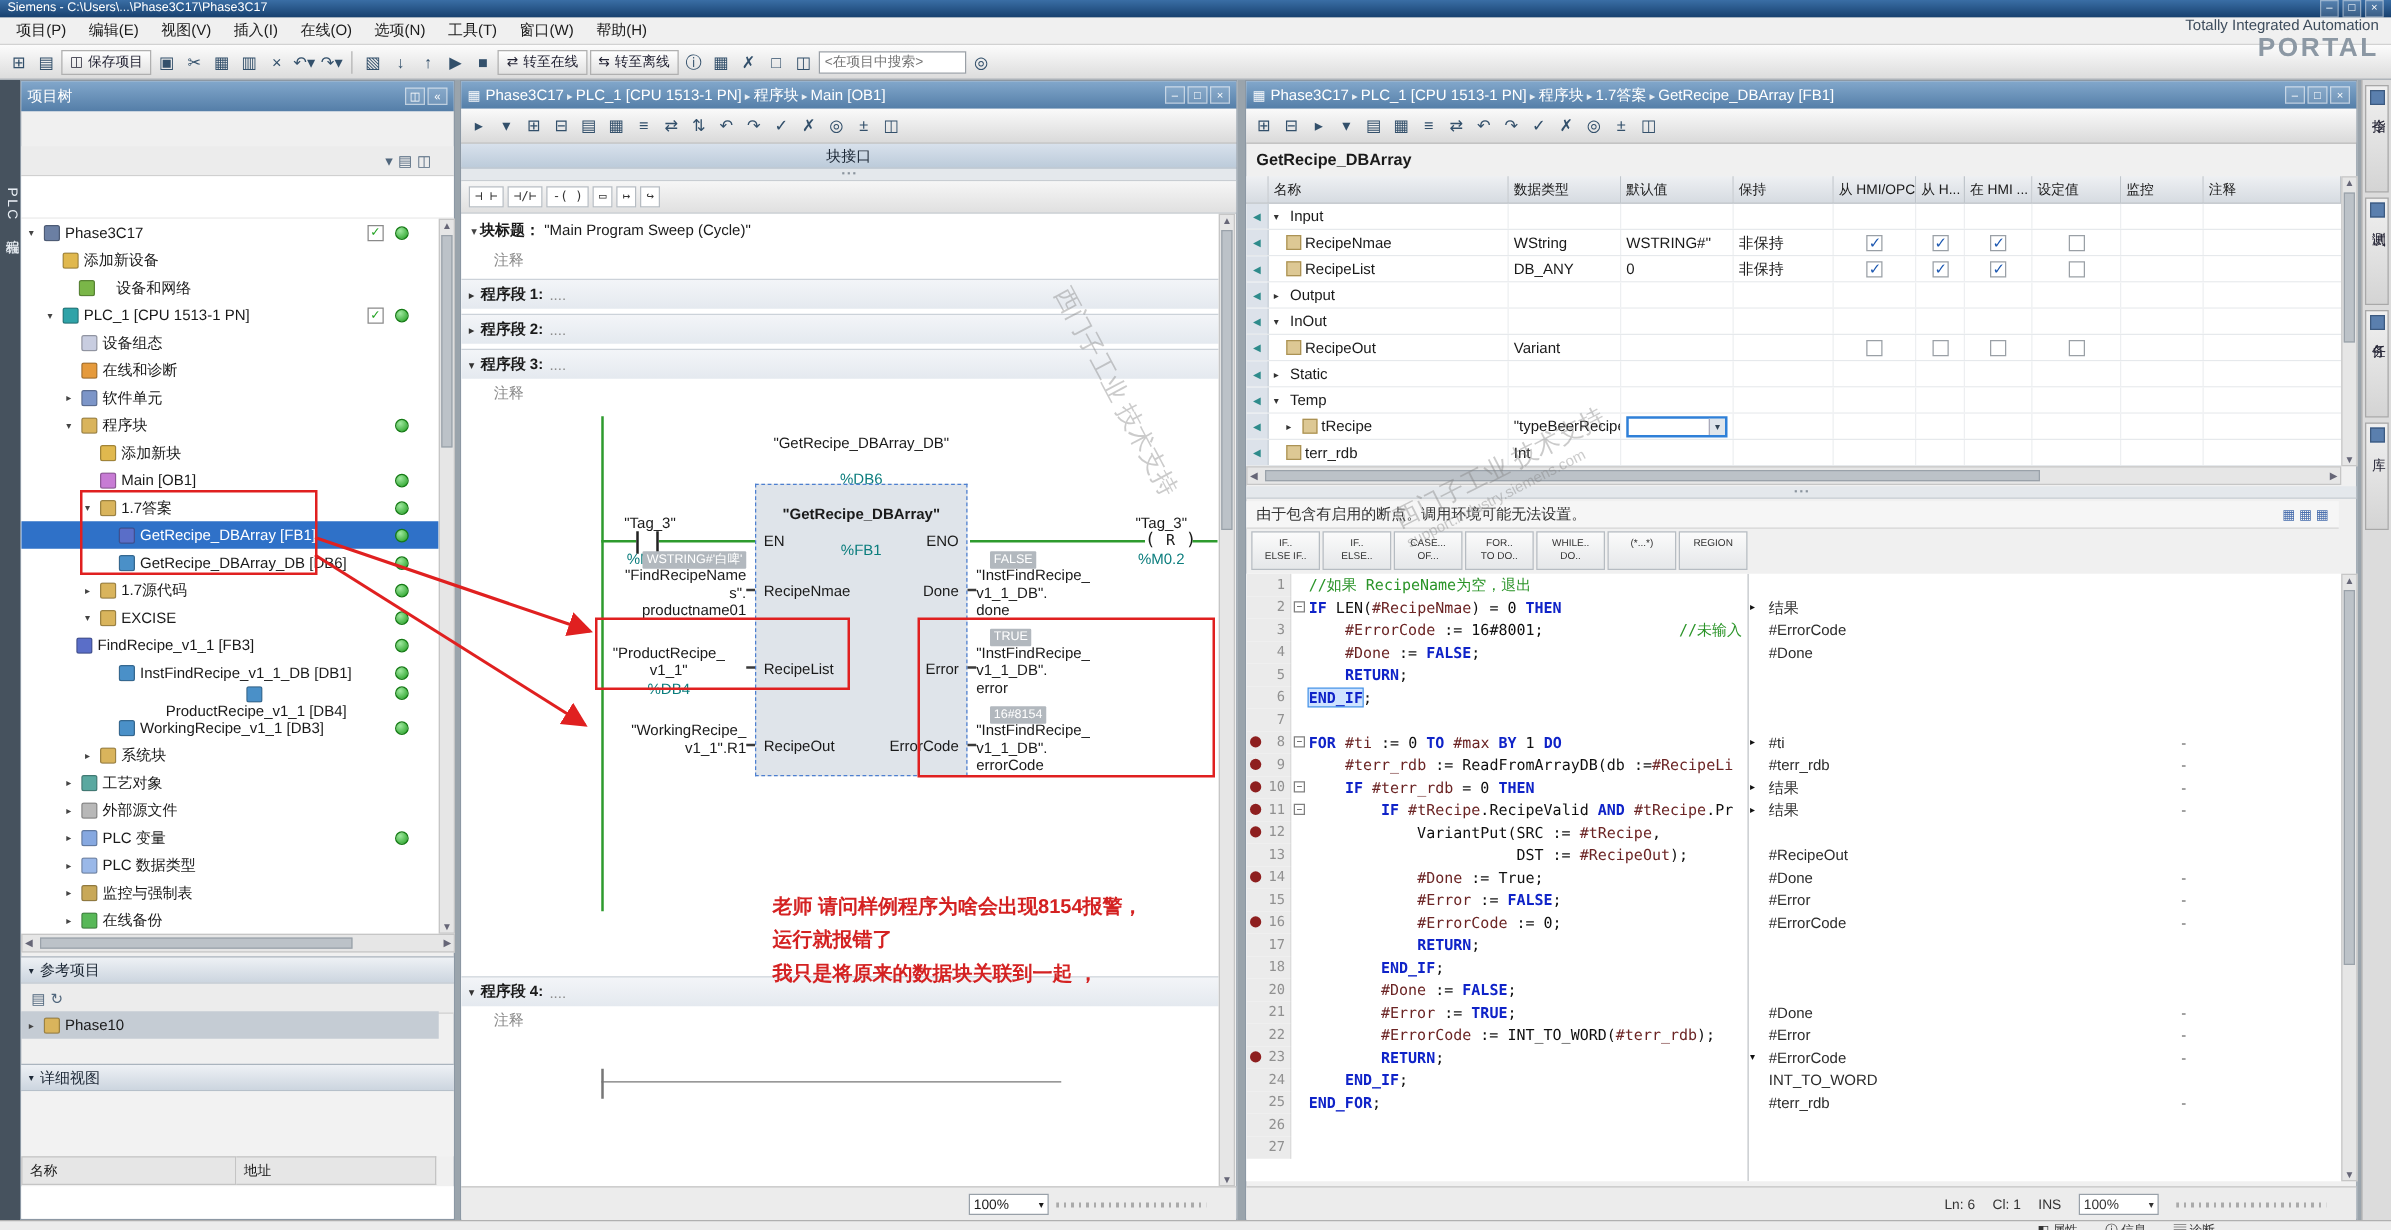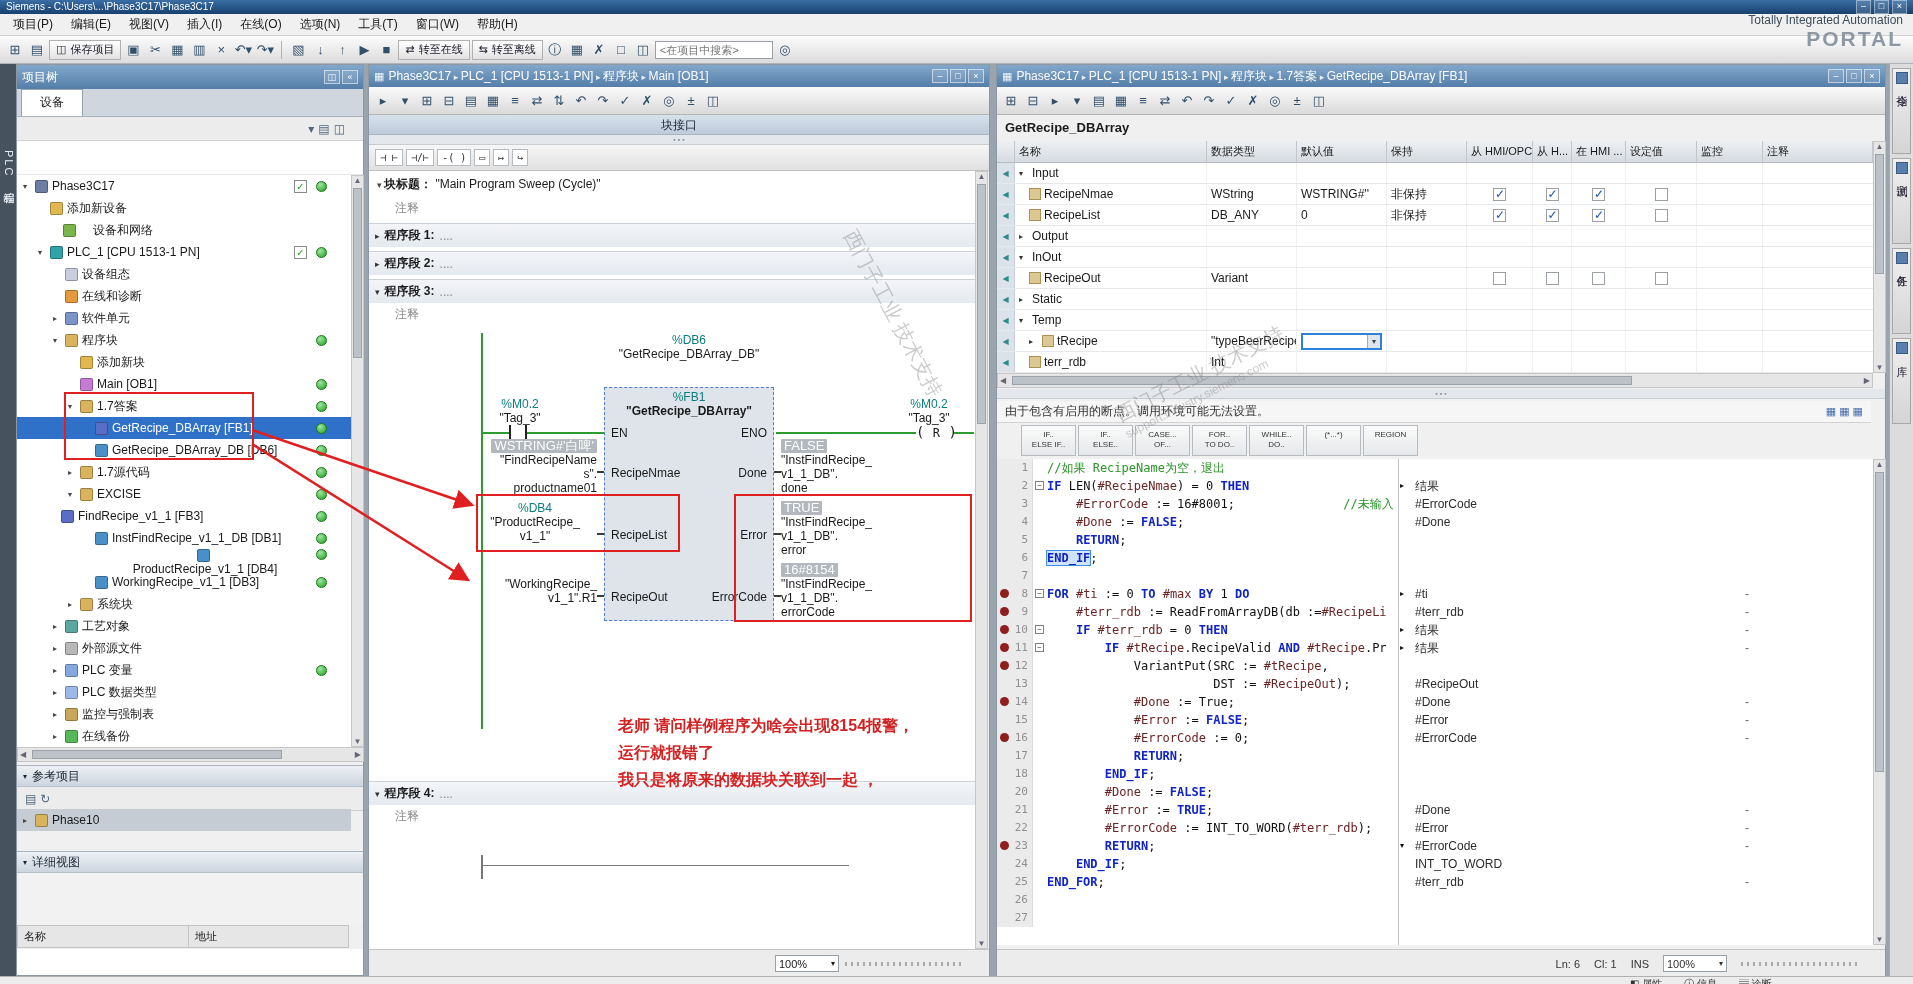--- a/index.html
+++ b/index.html
@@ -63,24 +63,24 @@
   .ifbar { position:absolute; left:0; right:0; height:20px; background:linear-gradient(#d8e1ec,#bccbda); border-bottom:1px solid #a8b6c4; text-align:center; font-size:12px; color:#1d2836; line-height:20px; }
   .grip { position:absolute; left:0; right:0; height:10px; background:#e4e8ec; border-bottom:1px solid #c8cdd2; text-align:center; font-size:7px; color:#8a949e; line-height:9px; }
   .fbdtools { position:absolute; left:0; right:0; height:26px; background:linear-gradient(#f6f6f6,#e0e0e0); border-bottom:1px solid #bcc2c8; display:flex; align-items:center; gap:3px; padding:0 6px; }
   .fbtn { border:1px solid #b6bcc2; background:#fff; font-family:"DejaVu Sans Mono",monospace; font-size:10px; padding:2px 4px; color:#333; }
   .canvas { position:absolute; background:#fff; overflow:hidden; }
   .netbar { position:absolute; left:0; width:606px; height:24px; background:linear-gradient(#f3f5f8,#e4e9ef); border-top:1px solid #ccd2d9; display:flex; align-items:center; gap:5px; padding:0 6px; font-size:12px; }
   .netbar .arr { font-size:9px; color:#333; }
   .netbar b { font-weight:bold; }
   .dots { color:#8a8a8a; }
   .fline { position:absolute; font-size:12px; line-height:14px; white-space:nowrap; }
-  .addr { color:#0b7d7d; }
+  .addr { color:#0b7d7d;margin-top:43px; }
   .tcc { text-align:center; }
   .trr { text-align:right; }
-  .chipx { display:inline-block; background:#b2b8be; color:#fff; font-size:13px; padding:0 3px; border-radius:1px; }
+  .chipx { display:inline-block; background:#b2b8be; color:#fff; font-size:10px; padding:0 3px; border-radius:1px;margin-left:11px; }
   .wg { position:absolute; background:#2e9b2e; }
   .wk { position:absolute; background:#3a3a3a; }
   .cbar { position:absolute; width:2px; height:18px; background:#222; }
   .fbd-block { position:absolute; left:235px; top:322px; width:170px; height:234px; background:#dfe4ea; border:1px dashed #4d7fd0; }
   .pinl { position:absolute; font-size:12px; }
   .zoombar { position:absolute; left:0; right:0; height:28px; background:#ececec; border-top:1px solid #c4c4c4; display:flex; align-items:center; justify-content:flex-end; gap:6px; padding-right:24px; font-size:11px; }
   .zsel { width:64px; height:17px; border:1px solid #98a0a8; background:#fff; display:flex; align-items:center; justify-content:space-between; padding:0 3px; font-size:11px; }
   .ztrack { width:120px; height:4px; background:repeating-linear-gradient(90deg,#aaa 0 2px,transparent 2px 6px); }
 
   
@@ -90,21 +90,21 @@
   .itc { border-right:1px solid #edeff1; padding:0 4px; display:flex; align-items:center; gap:3px; overflow:hidden; white-space:nowrap; }
   .gutterc { background:#dce2ea; color:#2e8b8b; font-size:8px; justify-content:center; border-right:1px solid #c8cfd8; }
   .varico { width:12px; height:12px; background:#ddc894; border:1px solid #ab9254; flex:none; }
   .sarr { font-size:8px; color:#333; width:10px; flex:none; }
   .cb { width:13px; height:13px; border:1px solid #9aa0a6; background:#fff; position:relative; flex:none; }
   .cb.on:after { content:"✓"; position:absolute; left:1px; top:-2px; color:#1a56b0; font-size:12px; }
   .combo { height:17px; width:84px; background:#fff; border:2px solid #2f80d8; display:flex; align-items:center; justify-content:flex-end; }
   .combo .da { width:13px; height:13px; background:#dfe5eb; border-left:1px solid #aab; font-size:8px; text-align:center; line-height:13px; color:#345; }
   .msgbar { position:absolute; left:0; right:14px; height:22px; background:#f6f6f6; border-bottom:1px solid #d4d4d4; display:flex; align-items:center; padding:0 8px; font-size:12px; color:#333; }
   .msgicons { margin-left:auto; display:flex; gap:3px; color:#4a6fae; font-size:11px; }
-  .sniprow { position:absolute; display:flex; gap:2px; padding:2px 4px;margin-left:20px; }
+  .sniprow { position:absolute; display:flex; gap:2px; padding:2px 4px; }
   .snip { width:55px; height:31px; border:1px solid #b6bcc2; background:linear-gradient(#fbfbfb,#e5e7e9); font-size:8px; line-height:10px; text-align:center; padding-top:4px; overflow:hidden; color:#333; }
 
   
   .codewrap { position:absolute; background:#fff; overflow:hidden; }
   .cl { display:flex; height:18px; }
   .clg { width:36px; background:#ebebeb; border-right:1px solid #dcdcdc; position:relative; flex:none; }
   .cln { position:absolute; right:4px; top:2px; font-family:"DejaVu Sans Mono",monospace; font-size:11px; color:#909090; }
   .bp { position:absolute; left:3px; top:4px; width:9px; height:9px; border-radius:50%; background:#8e1f1f; }
   .fold { width:14px; flex:none; position:relative; }
   .fbox { position:absolute; left:2px; top:4px; width:9px; height:9px; border:1px solid #808080; background:#fff; font-size:8px; line-height:7px; text-align:center; color:#333; }
@@ -193,23 +193,20 @@
   <span class="vtext">PLC 编程</span>
 </div>
 
 <div class="panel" style="left:16px; top:64px; width:348px; height:912px;">
   <div class="ptitle" style="height:24px;">
     <span>项目树</span>
     <span class="pt-controls" id="treeTitleIcons">
         <span class="wbtn">◫</span>
         <span class="wbtn">«</span>
       </span>
-  </div>
-  <div class="tabrow">
-    <span class="tab-active">设备</span>
   </div>
   <div class="minitb" style="top:52px;" id="treeMiniTb">
       <span>▾</span>
       <span>▤</span>
       <span>◫</span>
     </div>
   <div style="position:absolute;left:0;right:0;top:76px;height:34px;background:#fff;border-bottom:1px solid #e8e8e8;"></div>
   <div class="tree" id="treeList">
       <div class="trow" style="padding-left: 6px;">
         <span class="arr">▾</span>

